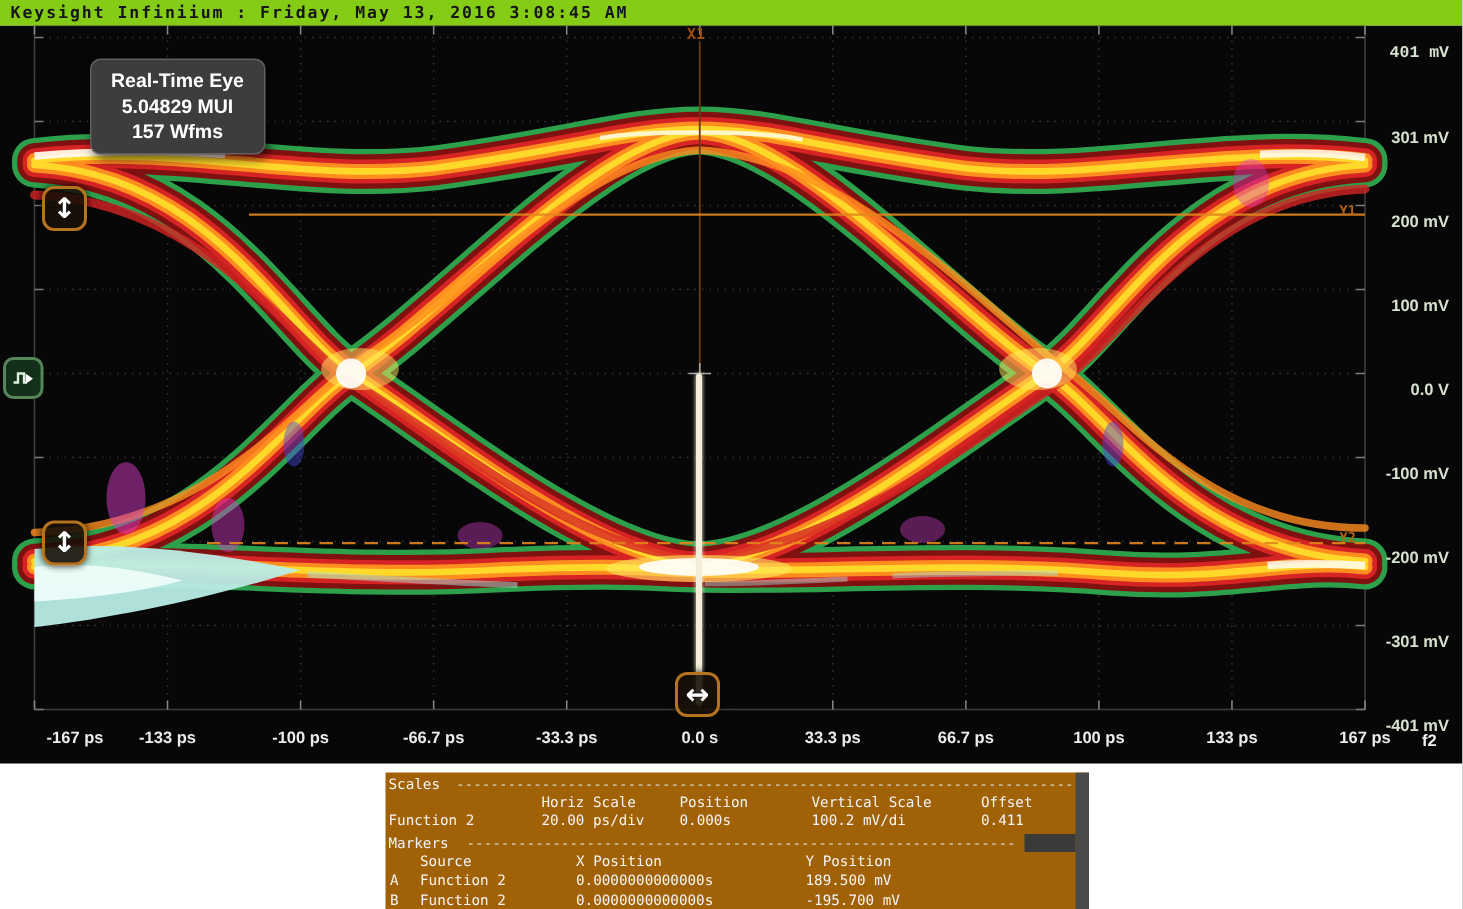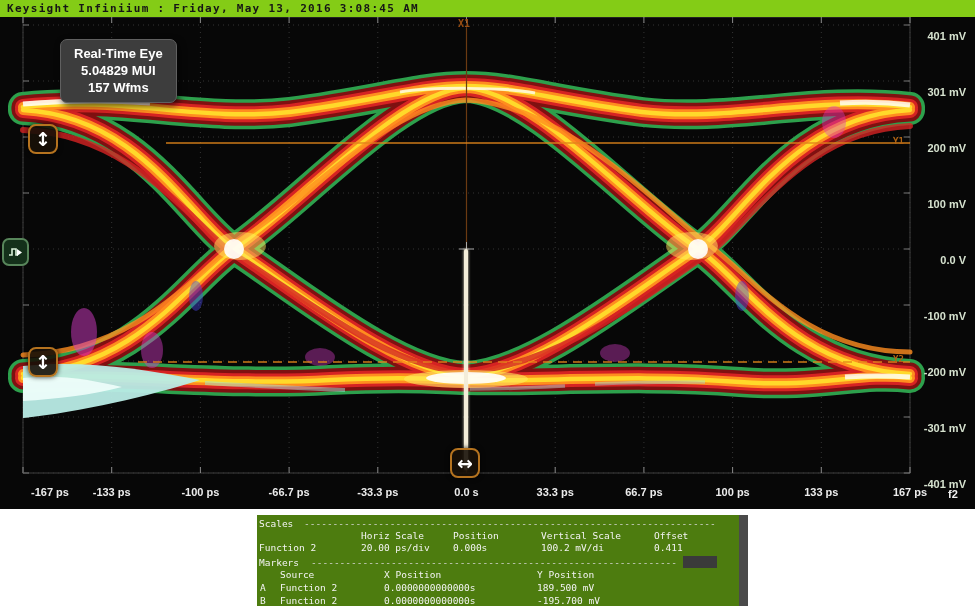--- a/index.html
+++ b/index.html
@@ -30,22 +30,22 @@
         box-shadow:2px 3px 7px rgba(0,0,0,.65);z-index:6;}
   .drag-btn{position:absolute;width:30px;height:30px;background:rgba(24,17,8,.9);
         border:2px solid #b5731f;border-radius:8px;color:#fff;display:flex;align-items:center;
         justify-content:center;font:bold 19px "DejaVu Sans",sans-serif;z-index:5;
         box-shadow:0 0 5px rgba(0,0,0,.8);box-sizing:border-box;line-height:1;}
   .green-btn{position:absolute;left:2px;top:238px;width:27px;height:28px;background:#14301a;
         border:2px solid #57855a;border-radius:7px;display:flex;align-items:center;
         justify-content:center;z-index:5;box-sizing:border-box;}
   .white-marker-line{position:absolute;left:464px;top:249px;width:4px;height:221px;
         background:#f3edd9;border-radius:2px;box-shadow:0 0 3px #fff8e0;z-index:4;}
-  .panel{position:absolute;left:257px;top:515px;width:469px;height:91px;background:#4d7c0f;
-        z-index:7;font:9.5px "DejaVu Sans Mono",monospace;color:#f4f4f4;overflow:hidden;padding-left:22px;}
+  .panel{position:absolute;left:257px;top:515px;width:469px;height:91px;background:#a16207;
+        z-index:7;font:9.5px "DejaVu Sans Mono",monospace;color:#f4f4f4;overflow:hidden;}
   .pl{position:absolute;white-space:pre;}
   .rule{color:#d8d8d8;}
   .vsb{position:absolute;right:0;top:0;width:9px;height:91px;background:#4a4a4a;}
   .hthumb{position:absolute;left:426px;top:41px;width:34px;height:12px;background:#3a3a3a;}
 </style>
 </head>
 <body>
 
 <div id="root">
 
@@ -195,21 +195,21 @@
       <span class="xlab" style="left: 244.1px;">-66.7 ps</span>
       <span class="xlab" style="left: 332.8px;">-33.3 ps</span>
       <span class="xlab" style="left: 421.5px;">0.0 s</span>
       <span class="xlab" style="left: 510.2px;">33.3 ps</span>
       <span class="xlab" style="left: 598.9px;">66.7 ps</span>
       <span class="xlab" style="left: 687.6px;">100 ps</span>
       <span class="xlab" style="left: 776.3px;">133 ps</span>
       <span class="xlab" style="left: 865px;">167 ps</span>
     </div>
   <div class="ylabels" id="ylabels">
-      <span class="ylab" style="top: 13px;">401 mV</span>
+      <span class="ylab" style="top: 13px; font-family: Liberation Mono, monospace;">401 mV</span>
       <span class="ylab" style="top: 69px;">301 mV</span>
       <span class="ylab" style="top: 125px;">200 mV</span>
       <span class="ylab" style="top: 181px; margin-left: 43px;">100 mV</span>
       <span class="ylab" style="top: 237px;">0.0 V</span>
       <span class="ylab" style="top: 293px;">-100 mV</span>
       <span class="ylab" style="top: 349px;">-200 mV</span>
       <span class="ylab" style="top: 405px;">-301 mV</span>
       <span class="ylab" style="top: 461px;">-401 mV</span>
     </div>
   <span class="f2label">f2</span>

